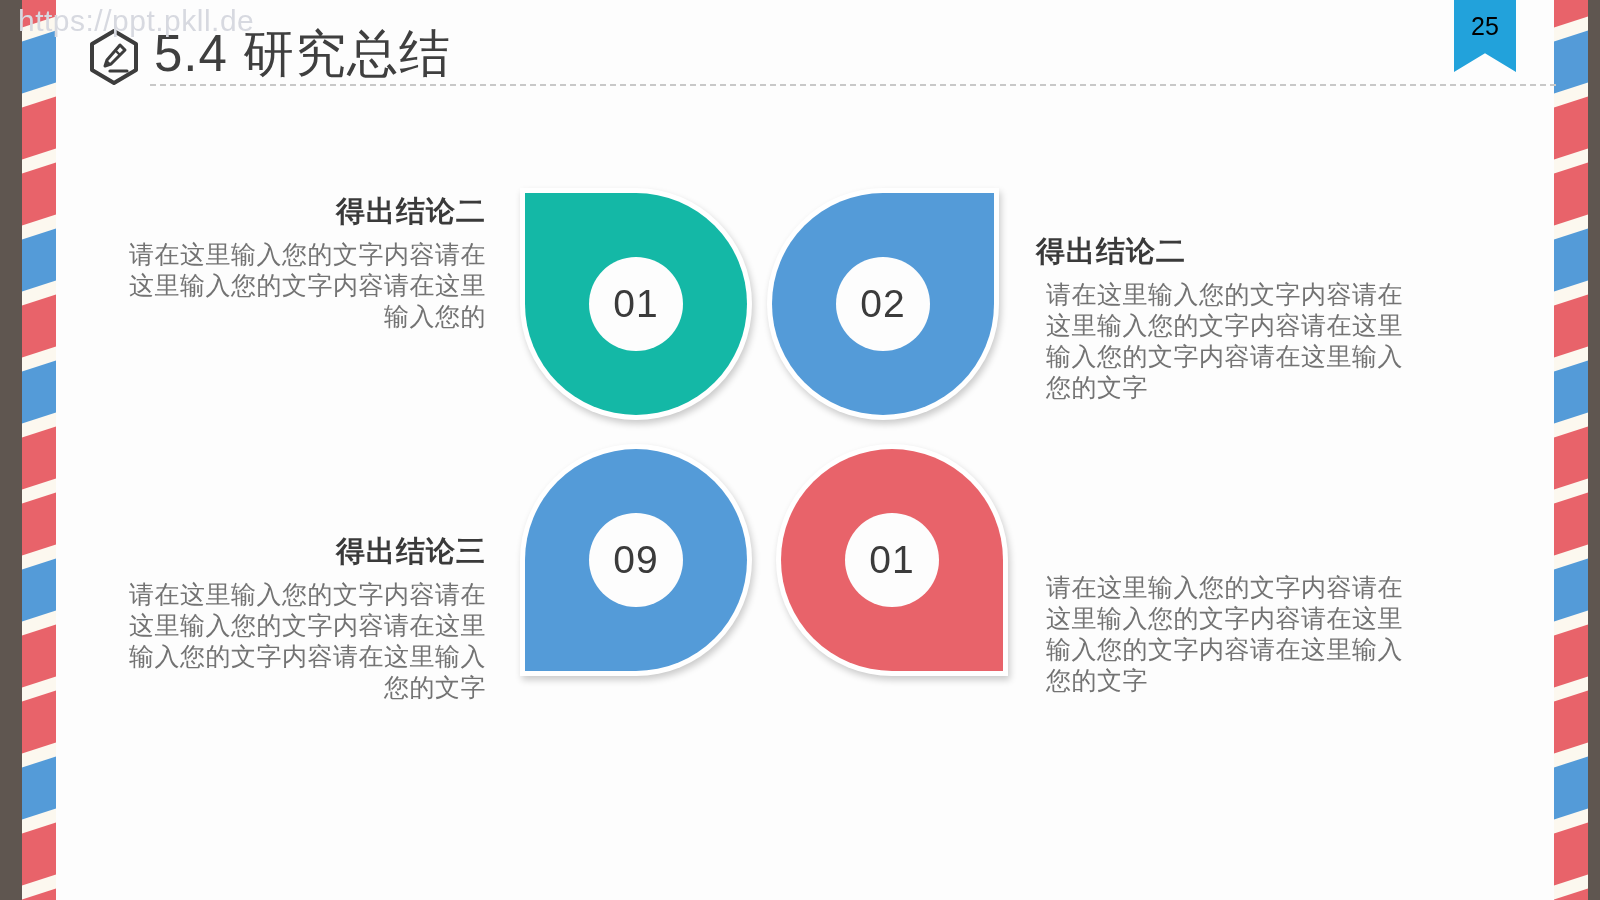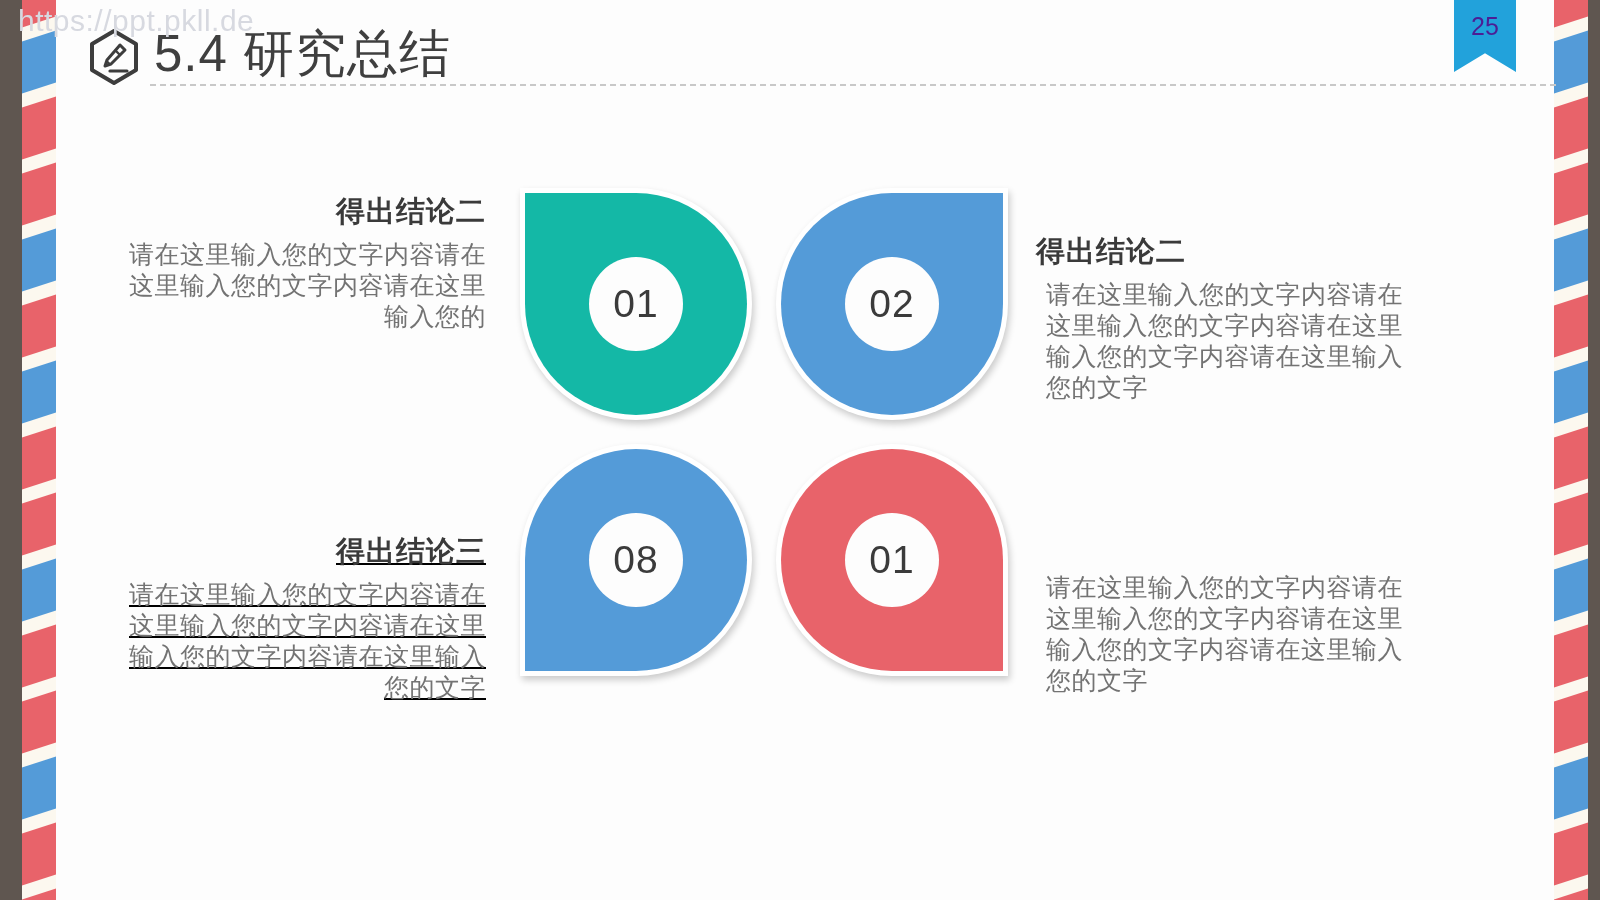--- a/index.html
+++ b/index.html
@@ -130,21 +130,21 @@
     background: #22a2db;
     clip-path: polygon(0 0, 100% 0, 100% 100%, 50% 74%, 0 100%);
     z-index: 7;
   }
   .ribbon-num {
     position: absolute;
     top: 12px;
     left: 0;
     right: 0;
     text-align: center;
-    color: #4c1d95;
+    color: #000000;
     font-size: 25px;
     font-weight: 400;
   }
 
   
   .petals {
     position: absolute;
     left: 520px;
     top: 188px;
     width: 488px;
@@ -180,21 +180,21 @@
     color: #3b3b3b;
     font-size: 39px;
     font-weight: 400;
     letter-spacing: 1px;
   }
 
   
   .petal.p1 { left: 0;     top: 0;     border-radius: 0 50% 50% 50%; }
   .petal.p1 .petal-fill { border-radius: 0 50% 50% 50%; background: #14b8a6; }
 
-  .petal.p2 { right: 0;    top: 0;     border-radius: 50% 0 50% 50%; }
+  .petal.p2 { right: 9px;    top: 0;     border-radius: 50% 0 50% 50%; }
   .petal.p2 .petal-fill { border-radius: 50% 0 50% 50%; background: #549bd8; }
 
   .petal.p3 { left: 0;     bottom: 0;  border-radius: 50% 50% 50% 0; }
   .petal.p3 .petal-fill { border-radius: 50% 50% 50% 0; background: #549bd8; }
 
   .petal.p4 { right: 0;    bottom: 0;  border-radius: 50% 50% 0 50%; }
   .petal.p4 .petal-fill { border-radius: 50% 50% 0 50%; background: #e8636a; }
 
   
   .block { position: absolute; }
@@ -209,21 +209,21 @@
     font-size: 25px;
     line-height: 31px;
     color: #737373;
     letter-spacing: 0.5px;
   }
   .block.left  { text-align: right; }
   .block.right { text-align: left; margin-top: 40px; }
 
   .block.b1 { left: 100px; top: 192px;  width: 386px; }
   .block.b2 { left: 1036px; top: 192px; width: 368px; }
-  .block.b3 { left: 100px; top: 532px;  width: 386px; text-decoration: underline; }
+  .block.b3 { left: 100px; top: 532px;  width: 386px; }
   .block.b4 { left: 1036px; top: 532px; width: 368px; }
 
   .block.b1 .b-body,
   .block.b3 .b-body { padding-left: 8px; }
   .block.b2 .b-body,
   .block.b4 .b-body { padding-left: 10px; }
 </style>
 </head>
 <body>
 
@@ -299,21 +299,21 @@
         <div class="num-circle">01</div>
       </div>
     </div>
     <div class="petal p2">
       <div class="petal-fill">
         <div class="num-circle">02</div>
       </div>
     </div>
     <div class="petal p3">
       <div class="petal-fill">
-        <div class="num-circle">08</div>
+        <div class="num-circle">09</div>
       </div>
     </div>
     <div class="petal p4">
       <div class="petal-fill">
         <div class="num-circle">01</div>
       </div>
     </div>
   </div>
 
   <div class="block left b1">

